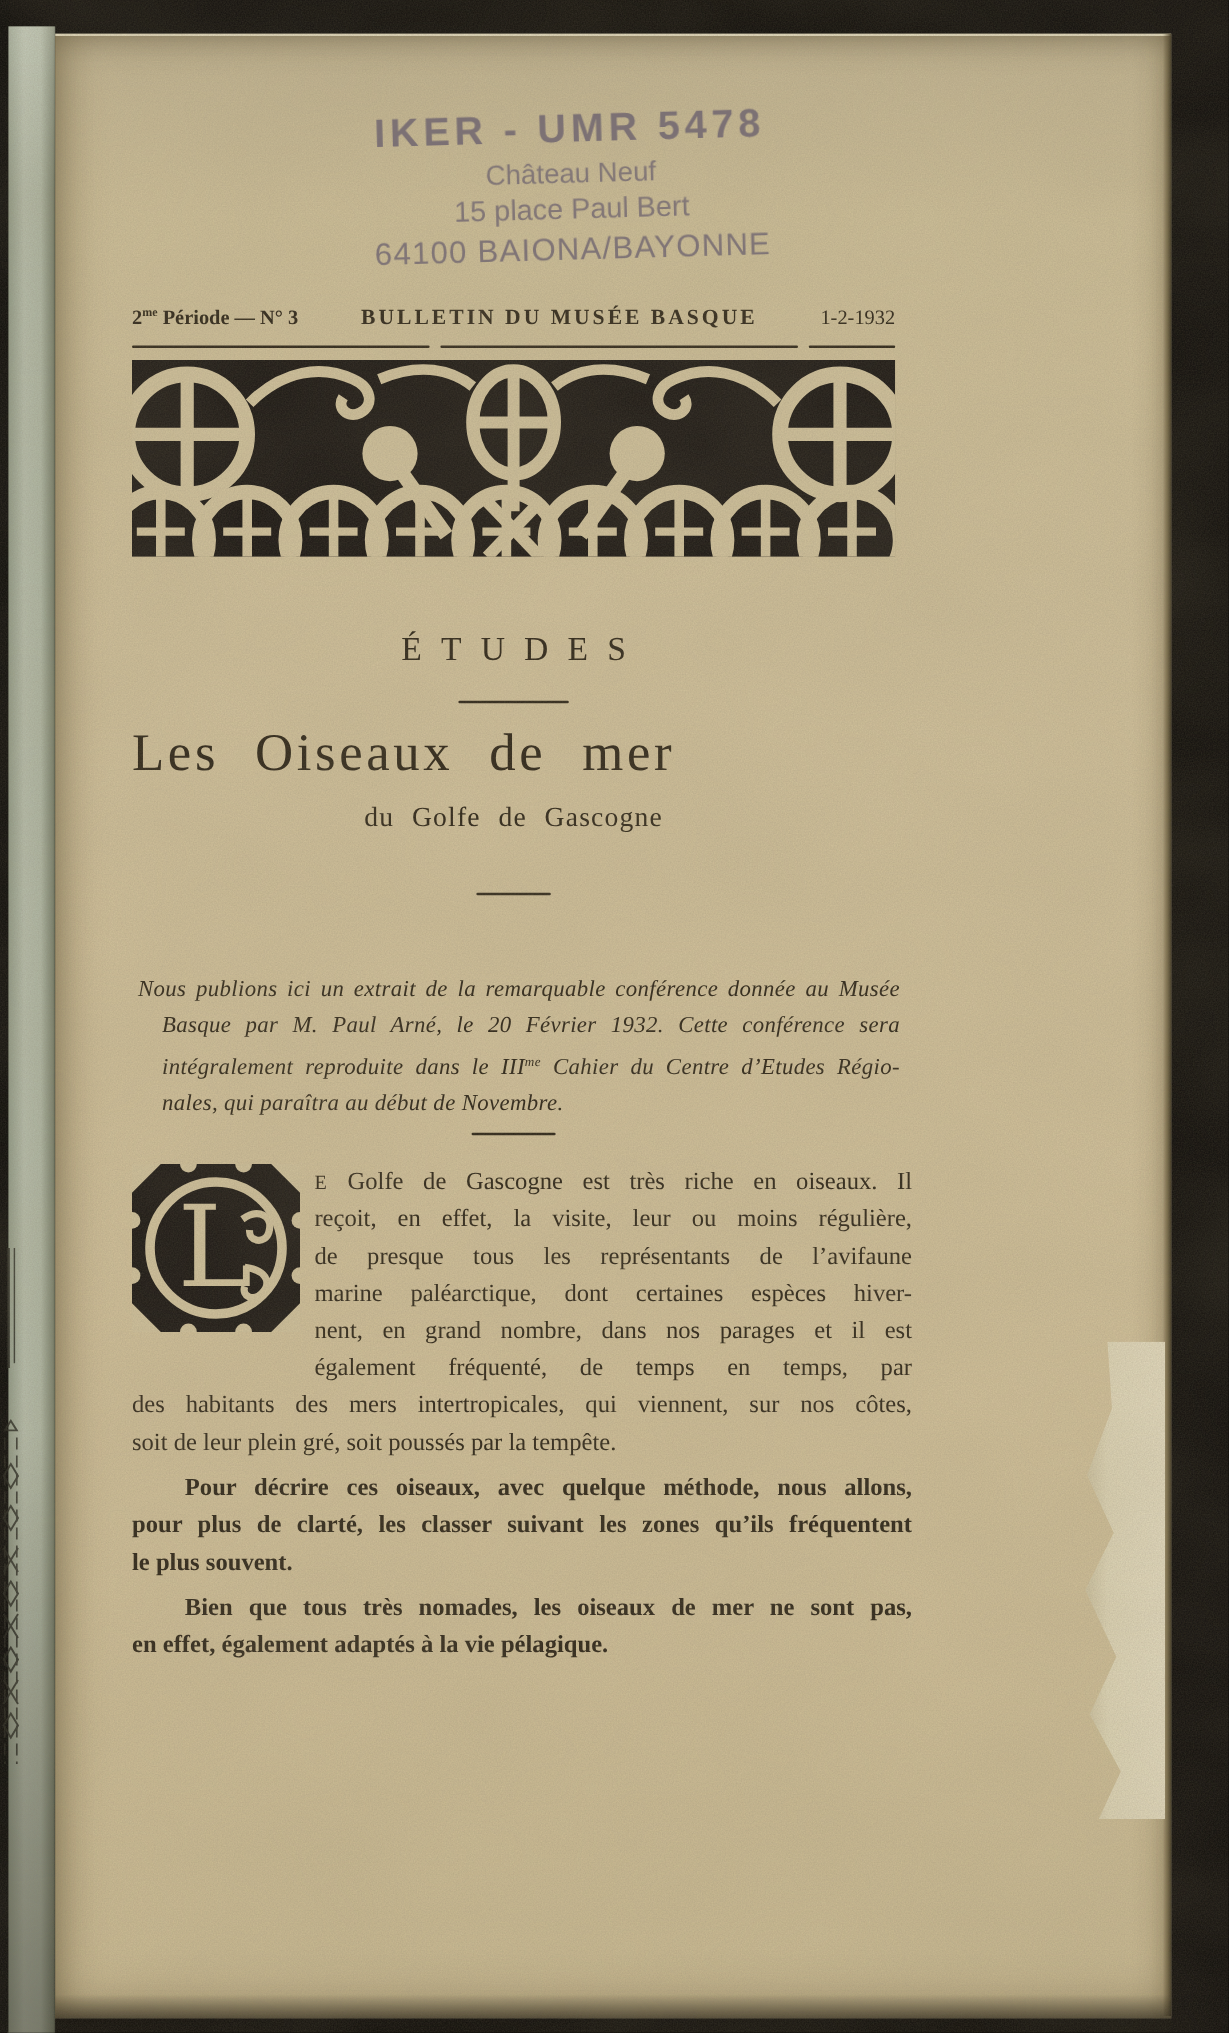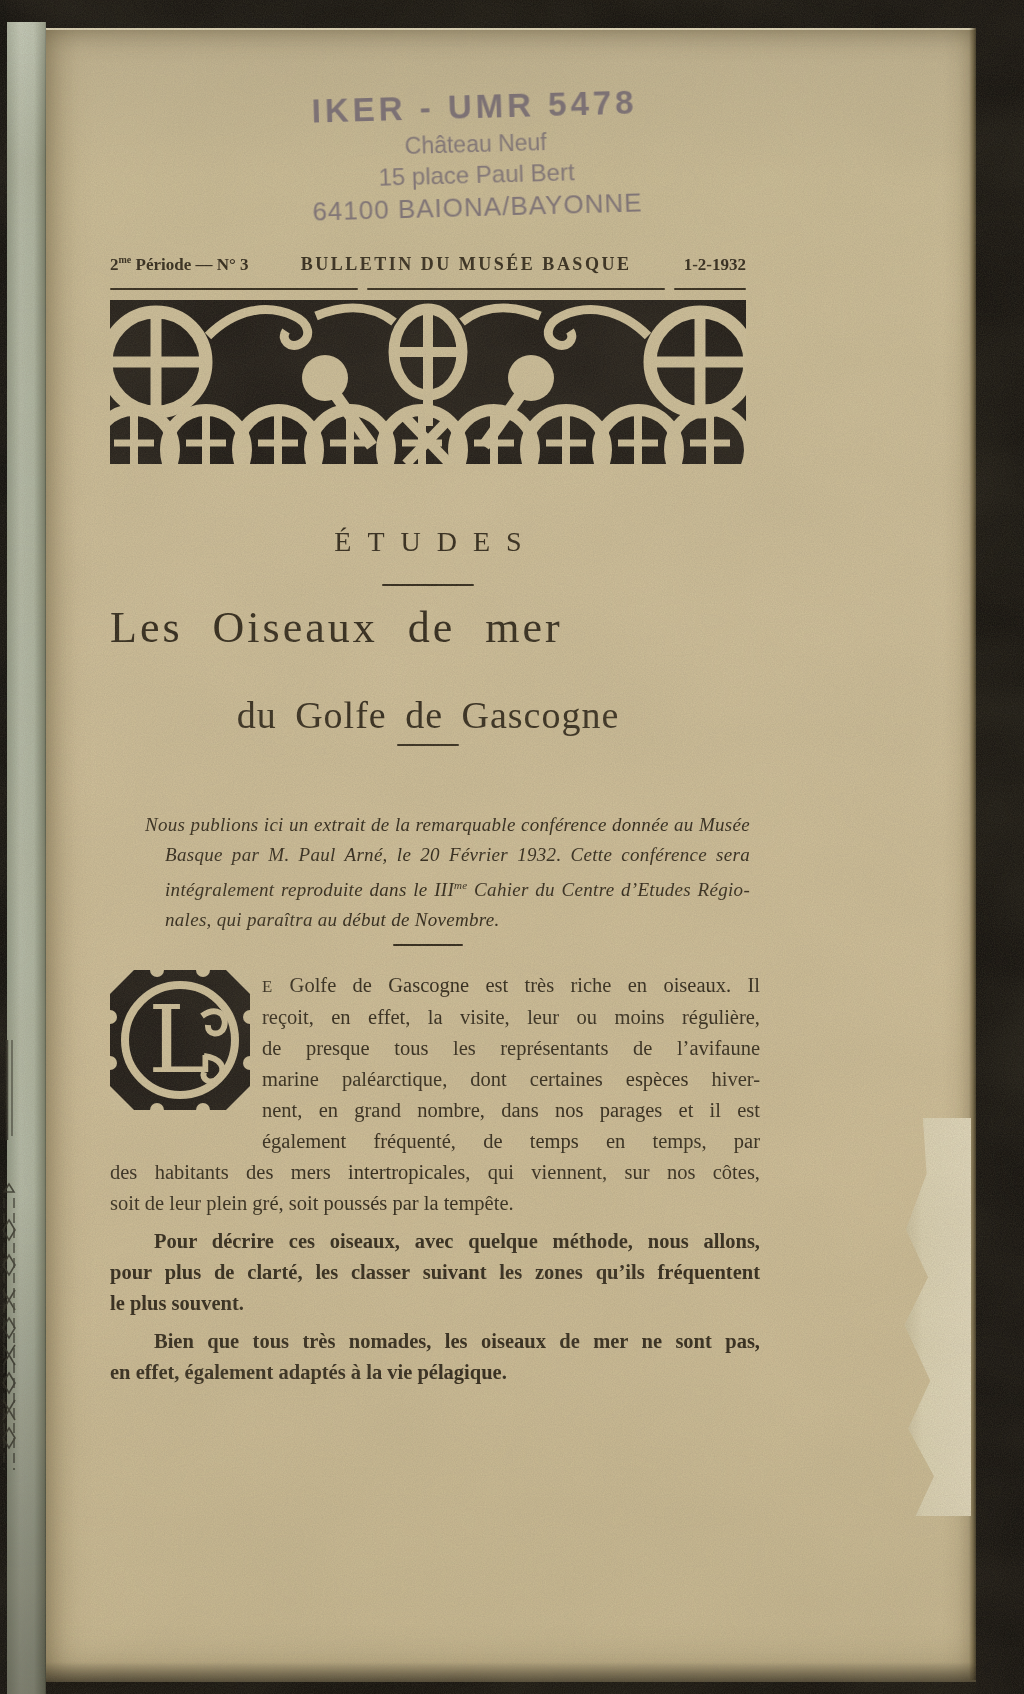--- a/index.html
+++ b/index.html
@@ -44,42 +44,42 @@
     mix-blend-mode:multiply;filter:blur(.4px);}
   .stamp-l1{font-size:33px;font-weight:bold;letter-spacing:4px;margin-bottom:5px;opacity:.88;}
   .stamp-l2{font-size:23px;margin-bottom:3px;opacity:.8;}
   .stamp-l3{font-size:24px;margin-bottom:3px;opacity:.82;}
   .stamp-l4{font-size:26px;letter-spacing:1px;opacity:.85;}
   
   .header{position:absolute;left:64px;top:226px;width:636px;display:flex;align-items:baseline;}
   .header-issue{font-size:17px;font-weight:bold;white-space:nowrap;}
   .header-issue sup{font-size:10px;}
   .header-title{flex:1;text-align:center;font-size:18px;font-weight:bold;letter-spacing:2.5px;white-space:nowrap;}
-  .header-date{font-size:17px;font-weight:bold;white-space:nowrap;text-align:right;}
+  .header-date{font-size:17px;font-weight:normal;white-space:nowrap;text-align:right;}
   .header-rules{position:absolute;left:64px;top:260px;width:636px;height:2px;}
   .header-rules span{position:absolute;top:0;height:2px;background:#2b2316;border-radius:1px;}
   .hr-a{left:0;width:248px;}
   .hr-b{left:257px;width:298px;}
   .hr-c{left:564px;width:72px;}
   
   .band{position:absolute;left:64px;top:272px;width:636px;height:164px;}
   
   .etudes{position:absolute;left:64px;top:498px;width:636px;text-align:center;
     font-size:28px;letter-spacing:16px;text-indent:16px;color:#2b2316;}
   .rule{position:absolute;height:2px;background:#2b2316;border-radius:1px;}
   .rule-1{left:336px;top:556px;width:92px;}
   .title-1{position:absolute;left:64px;top:574px;width:636px;text-align:left;
     font-size:44px;letter-spacing:3px;word-spacing:16px;}
-  .title-2{position:absolute;left:64px;top:665px;width:636px;text-align:center;
-    font-size:38px;letter-spacing:1px;word-spacing:8px;}
+  .title-2{position:absolute;left:64px;top:640px;width:636px;text-align:center;
+    font-size:23px;letter-spacing:1px;word-spacing:8px;}
   .rule-2{left:351px;top:716px;width:62px;}
   
   .intro{position:absolute;left:64px;top:782px;width:640px;
     font-style:italic;font-size:19px;line-height:30px;letter-spacing:.3px;}
-  .intro .iline{text-align:justify;text-align-last:justify;padding-left:25px;margin-left:30px;}
+  .intro .iline{text-align:justify;text-align-last:justify;padding-left:25px;}
   .intro .iline.first{padding-left:5px;}
   .intro .iline.last{text-align-last:left;}
   .intro sup{font-size:11px;font-style:italic;}
   .rule-3{left:347px;top:916px;width:70px;}
   
   .body-block{position:absolute;left:64px;top:942px;width:650px;
     font-size:20.5px;line-height:31px;color:#2b2316;}
   .p1-top{display:flex;}
   .dropcap-box{width:140px;height:140px;margin-right:12px;flex:0 0 auto;}
   .p1-right{flex:1;}

